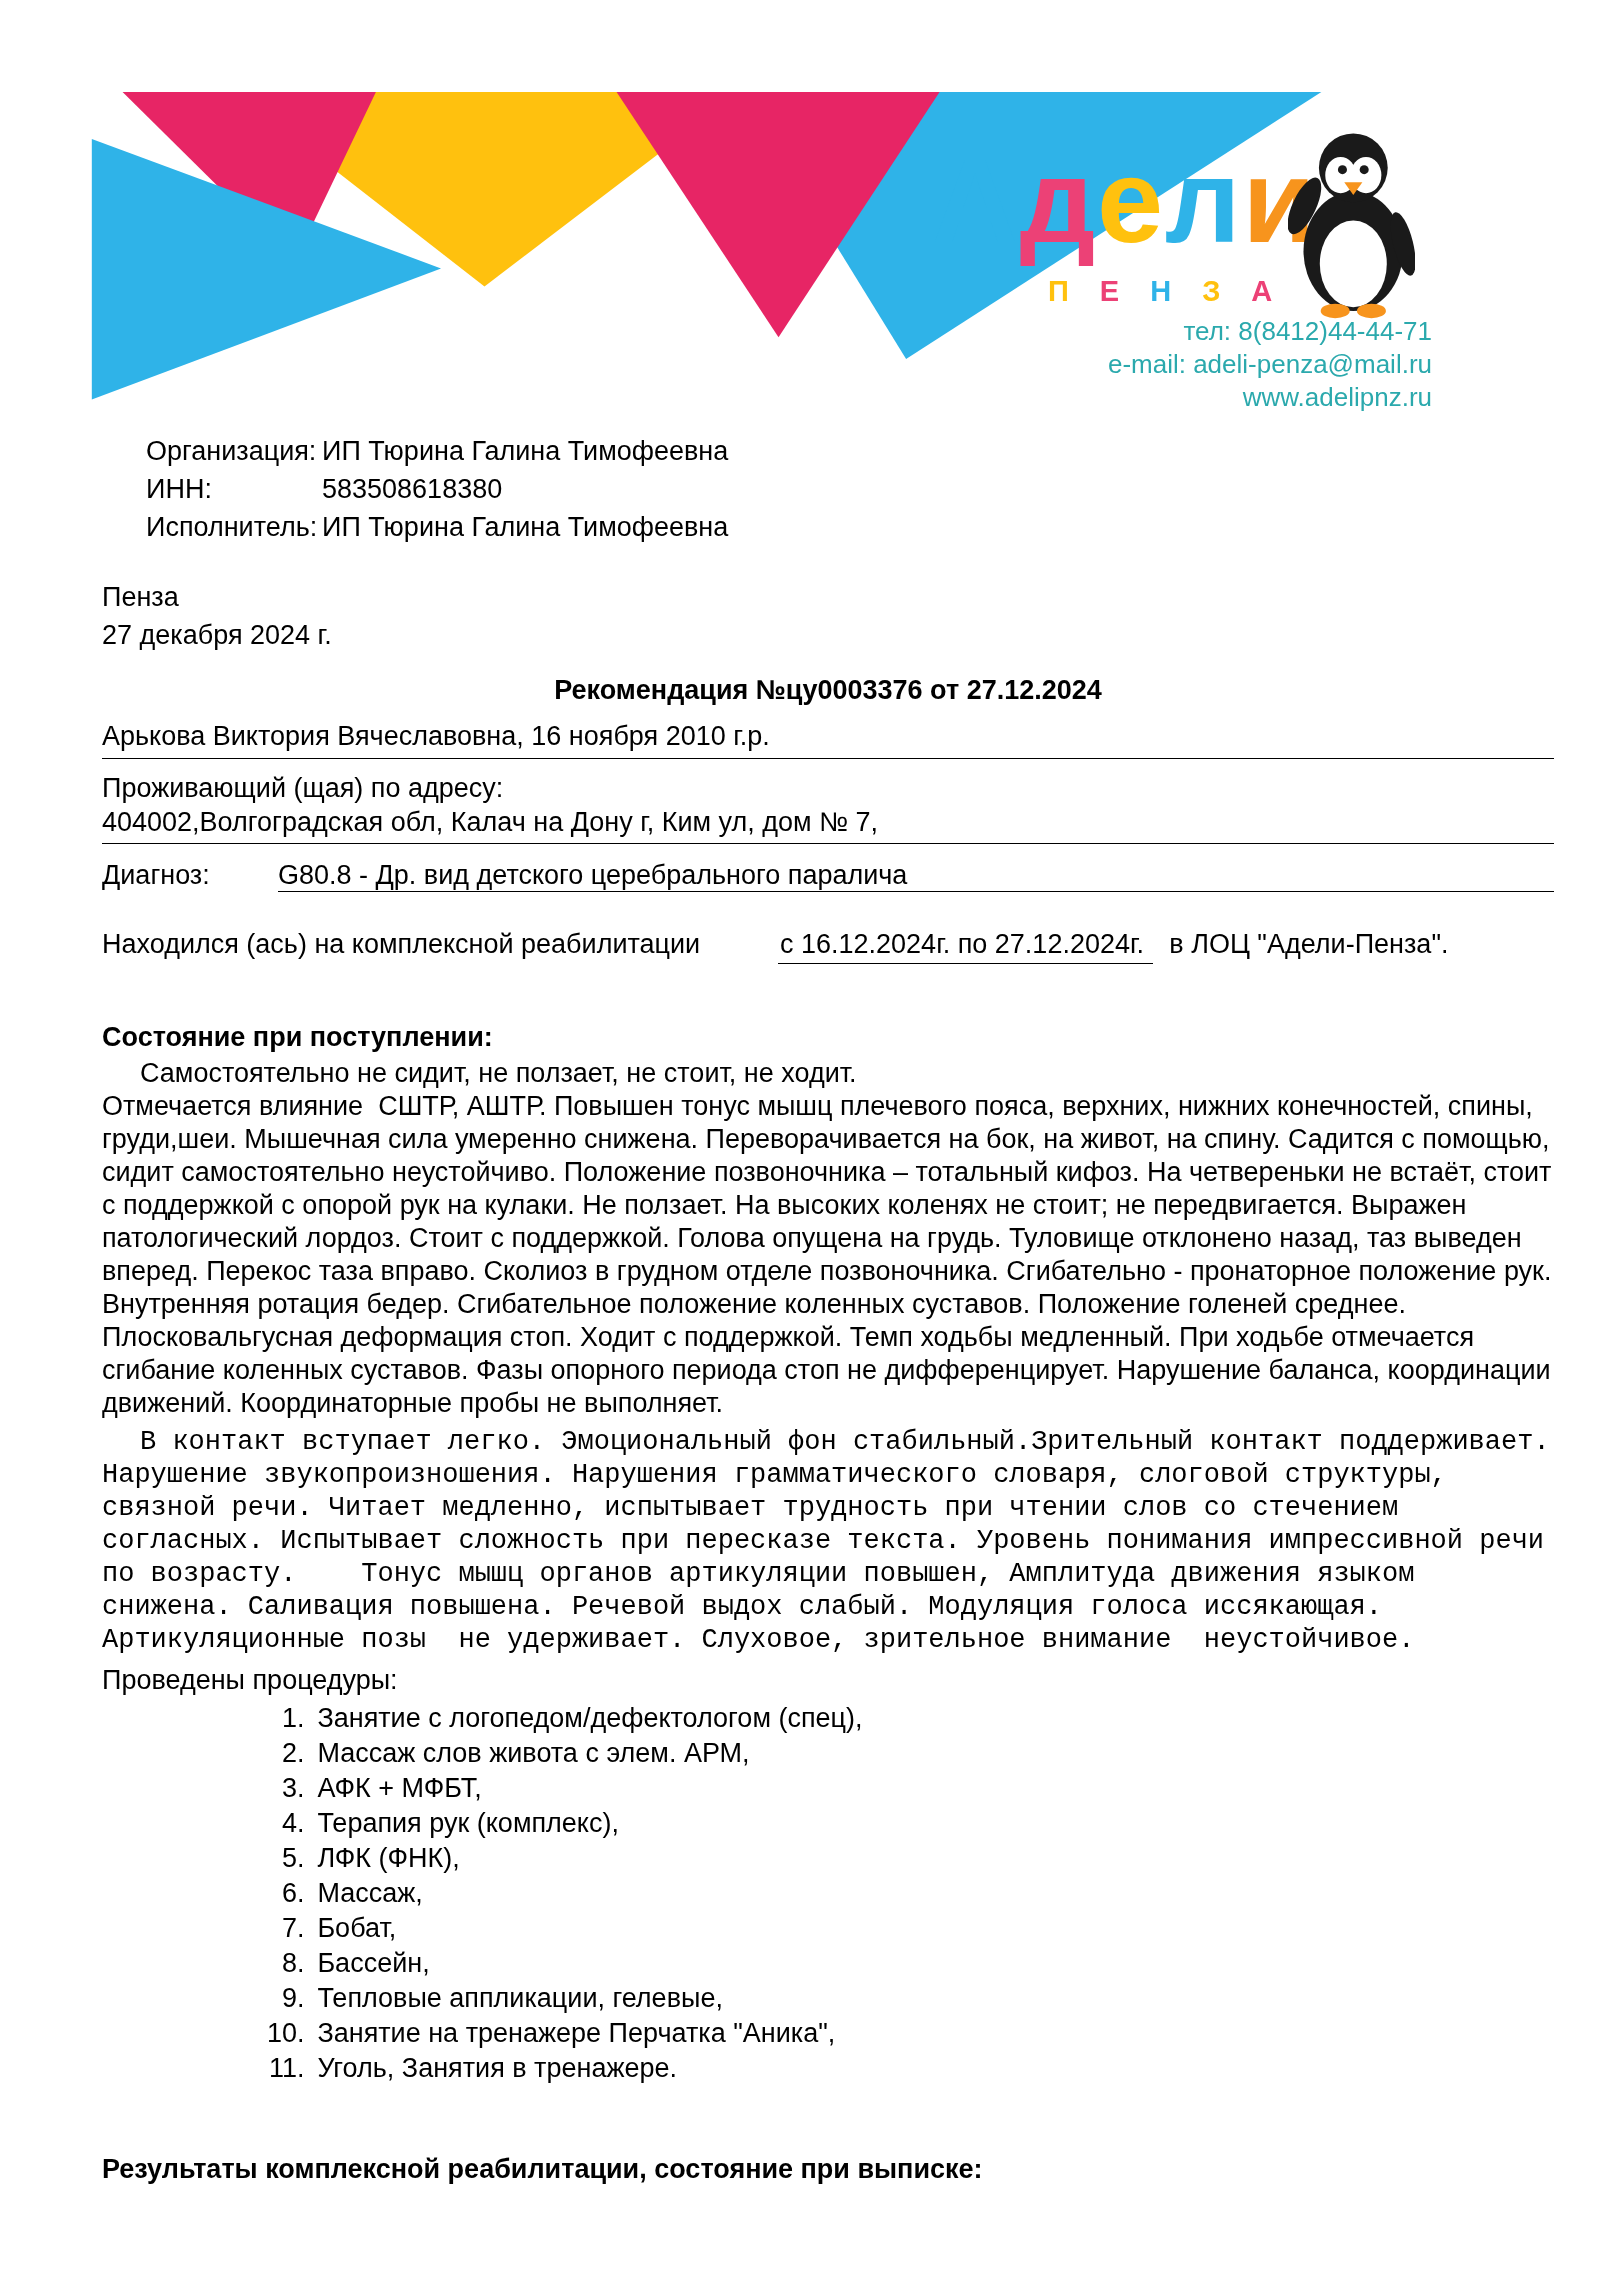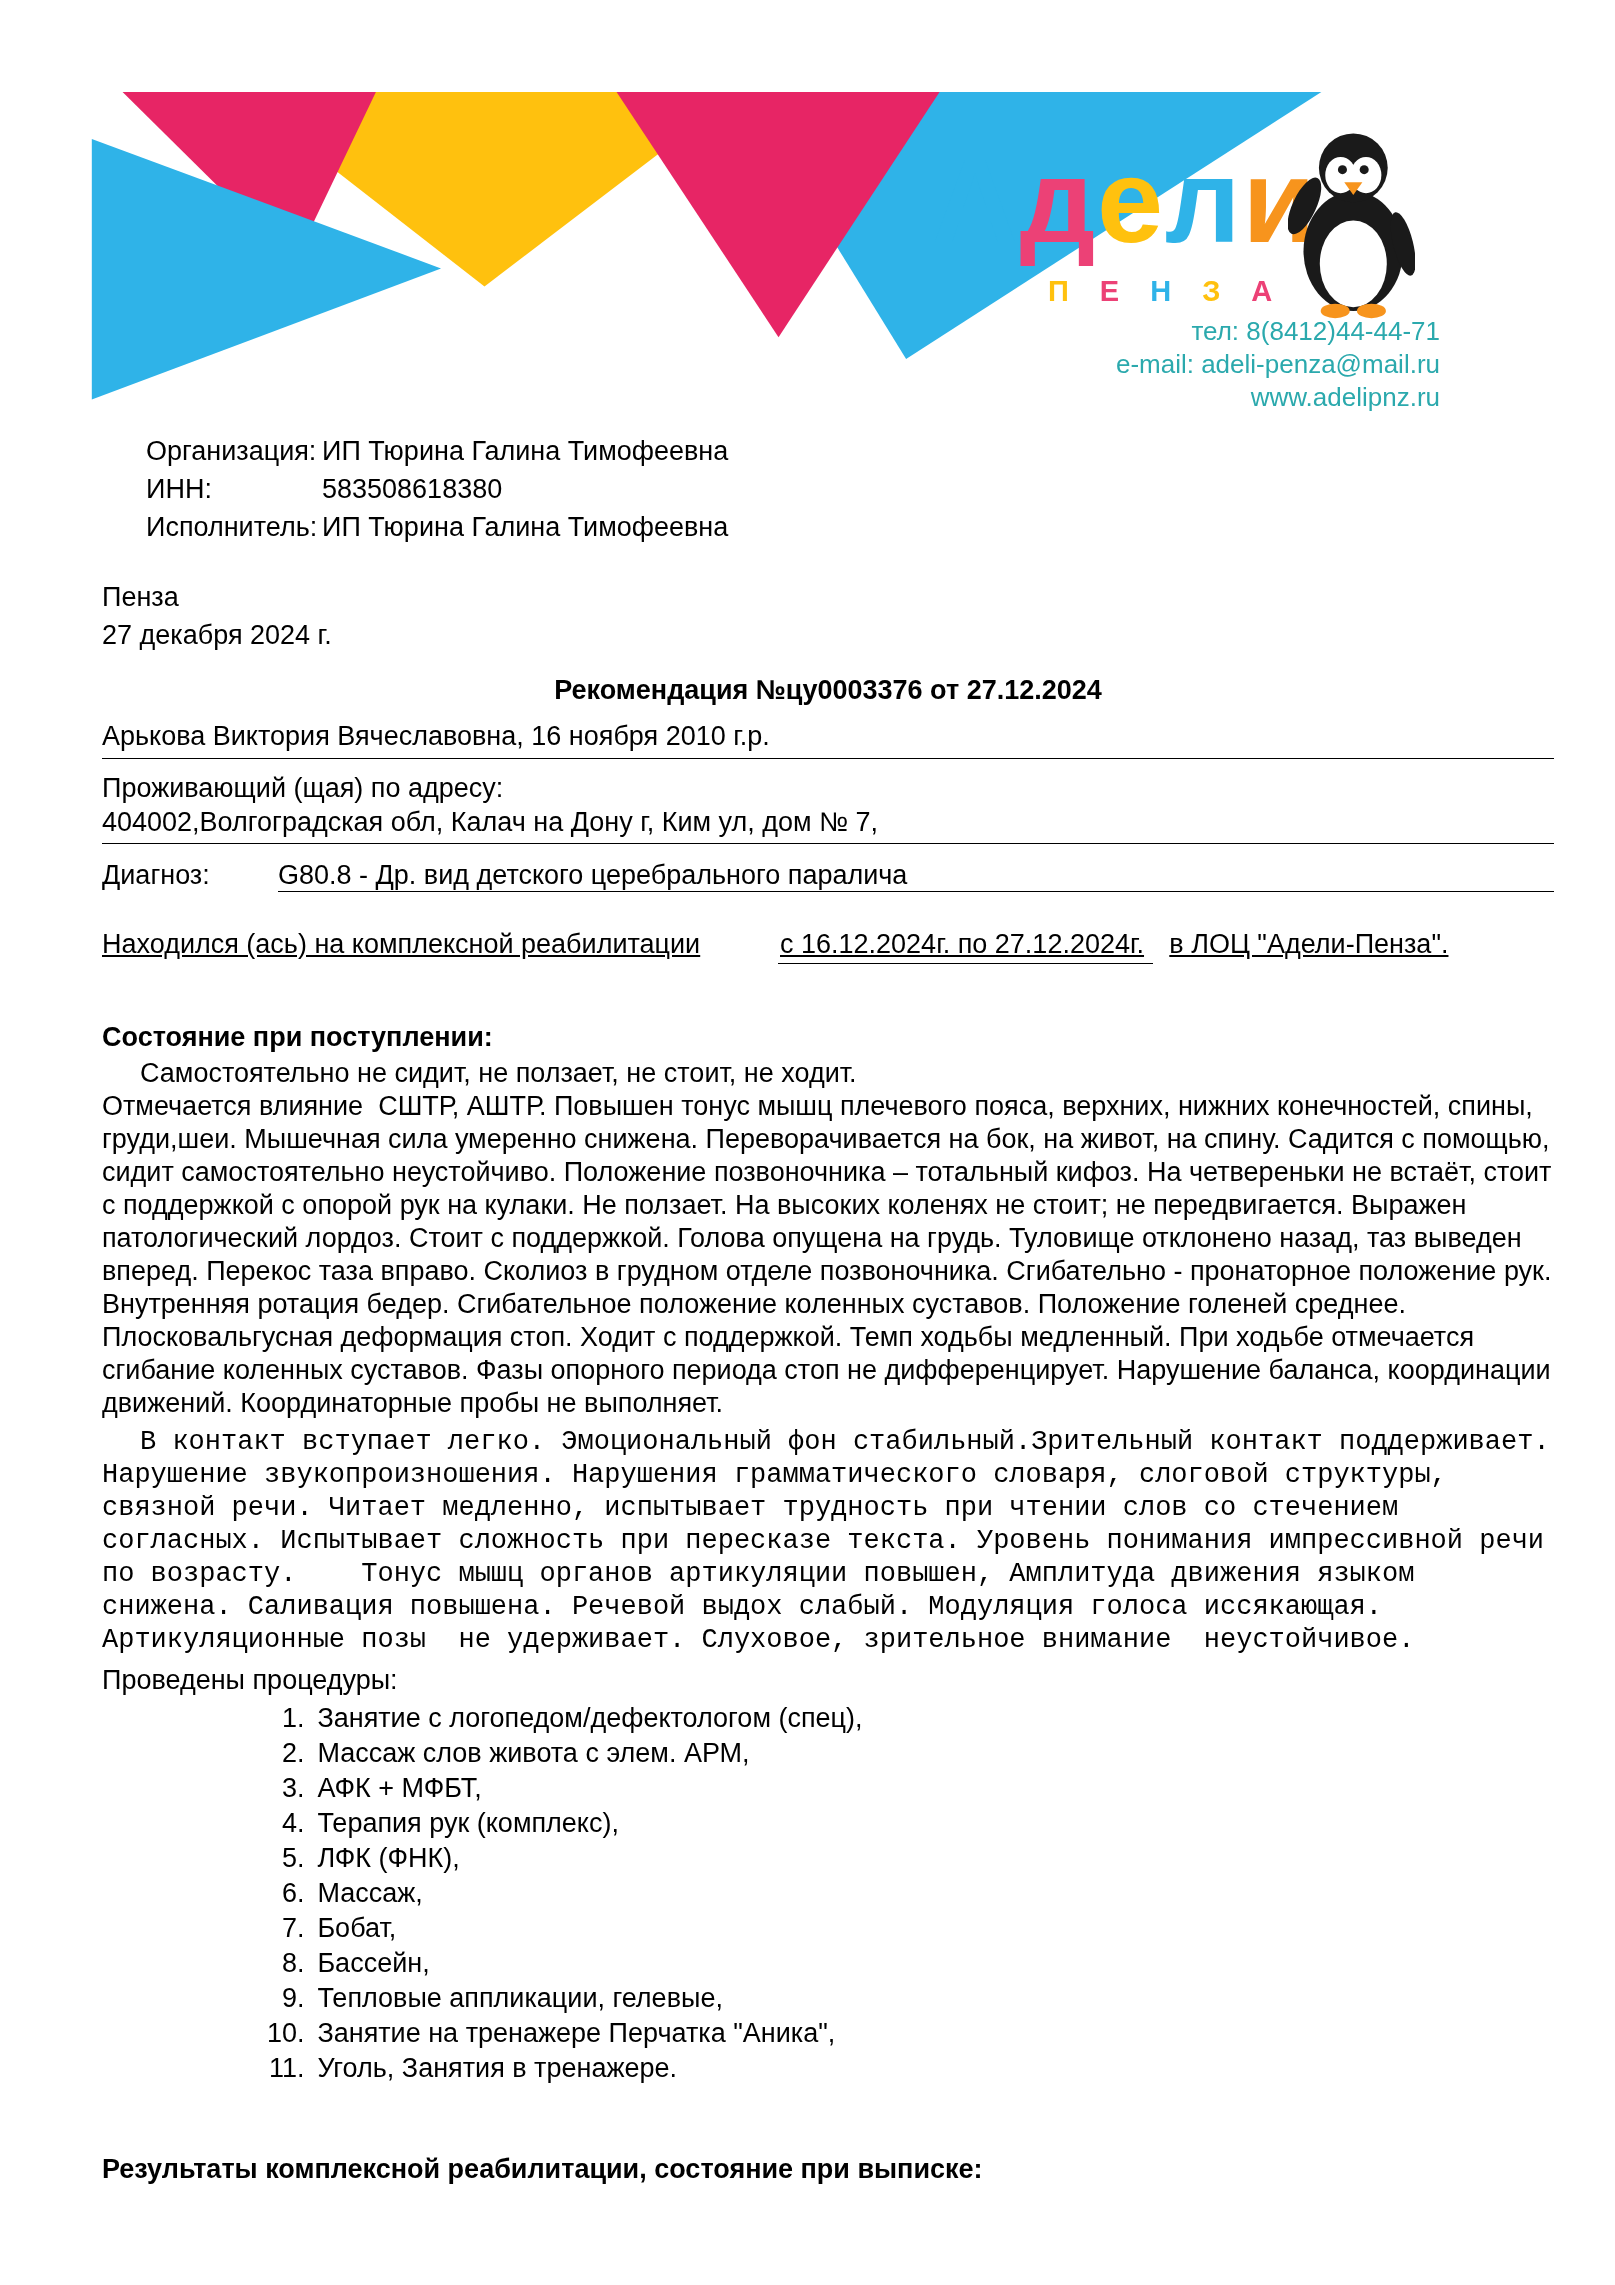--- a/index.html
+++ b/index.html
@@ -36,21 +36,21 @@
   }
   .logo-city span:nth-child(1) { color: #FFC10E; }
   .logo-city span:nth-child(2) { color: #EC4176; }
   .logo-city span:nth-child(3) { color: #2FB3E8; }
   .logo-city span:nth-child(4) { color: #FFC10E; }
   .logo-city span:nth-child(5) { color: #EC4176; }
 
   .penguin { position: absolute; left: 1288px; top: 128px; }
 
   .contacts {
-    position: absolute; right: 176px; top: 315px;
+    position: absolute; right: 184px; top: 315px;
     text-align: right; color: #2BA9AD;
     font-size: 26px; line-height: 33px; white-space: nowrap;
   }
 
   
   .content { padding: 0 62px 0 102px; }
 
   .org-block { margin-top: 16.3px; line-height: 38px; }
   .org-row .lbl { display: inline-block; width: 176px; margin-left: 44px; }
 
@@ -70,21 +70,21 @@
   .address-label { margin-top: 13.6px; line-height: 33px; }
   .address-value { margin-top: 1.8px; }
 
   .diagnosis-row { display: flex; margin-top: 15.4px; }
   .diagnosis-row .lbl { width: 176px; flex-shrink: 0; line-height: 31px; }
   .diagnosis-row .val {
     flex: 1; border-bottom: 1.8px solid #000;
     padding-bottom: 0; line-height: 31px;
   }
 
-  .rehab-row { margin-top: 33px; line-height: 38px; text-decoration: underline; }
+  .rehab-row { margin-top: 33px; line-height: 38px; }
   .rehab-dates {
     margin-left: 78px;
     border-bottom: 1.8px solid #000;
     padding: 0 9px 4.5px 1.8px;
   }
   .rehab-suffix { margin-left: 16.3px; }
 
   .section-heading { font-weight: bold; margin-top: 58px; line-height: 33px; }
 
   .para {

